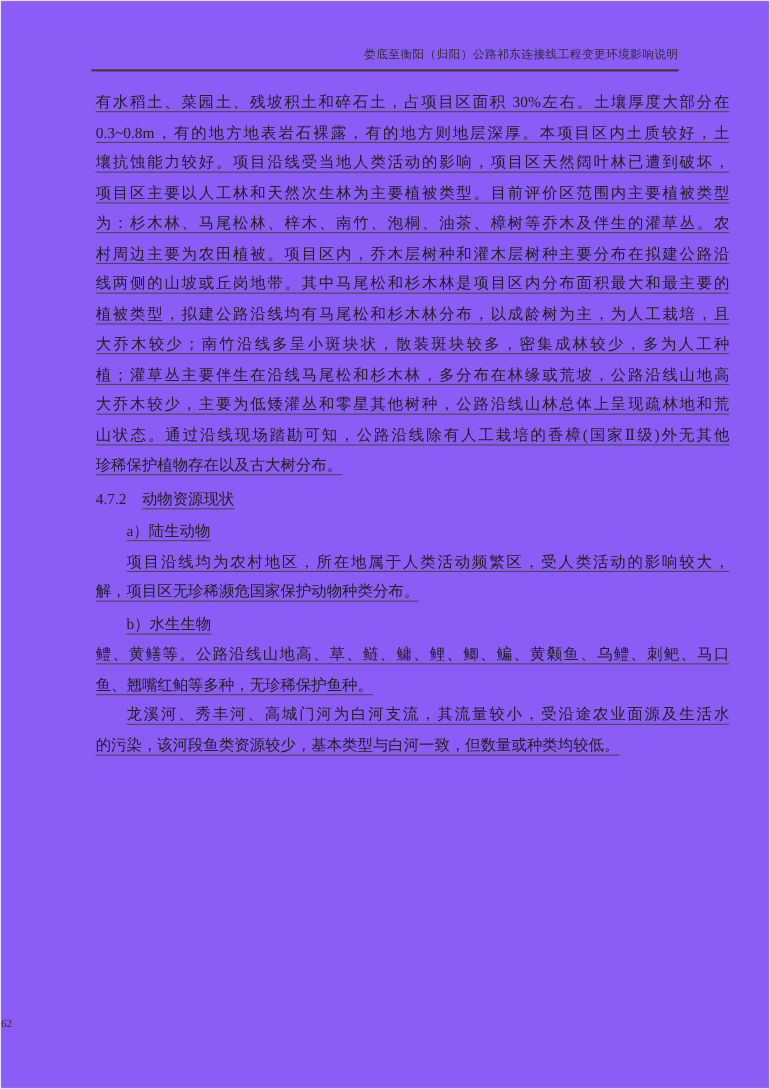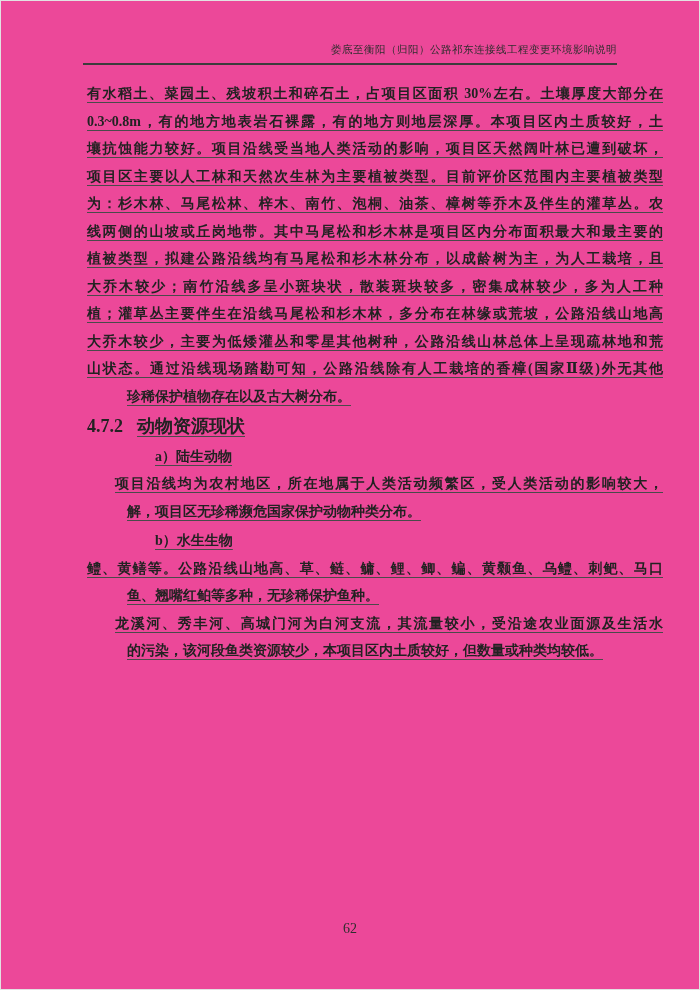--- a/index.html
+++ b/index.html
@@ -5,21 +5,21 @@
   html, body {
     margin: 0;
     padding: 0;
     background: #ffffff;
   }
   .page {
     position: relative;
     width: 700px;
     height: 990px;
     box-sizing: border-box;
-    background: #ec4899;
+    background: #8b5cf6;
     border: 1px solid #e2e2e2;
     font-family: "Liberation Serif", "DejaVu Serif", serif;
     color: #222222;
     overflow: hidden;
   }
   .header {
     padding: 42px 82px 0 82px;
   }
   .header-text {
     text-align: right;
@@ -28,44 +28,42 @@
     color: #2e2e2e;
     padding-bottom: 6px;
     white-space: nowrap;
   }
   .header-rule {
     border-bottom: 2px solid #3c3c3c;
     height: 0;
   }
   .content {
     padding: 15px 36px 0 86px;
-    font-weight: bold;
   }
   .line {
     font-size: 14px;
     line-height: 27.5px;
     text-align: justify;
     text-align-last: justify;
     text-justify: inter-character;
     text-decoration: underline;
     text-decoration-color: #4a4a4a;
     text-decoration-thickness: 1px;
     text-underline-offset: 4px;
     white-space: nowrap;
   }
   .line.end {
     text-align-last: left;
     white-space: normal;
-    margin-left: 40px;
   }
   .line.indent {
     text-indent: 2em;
   }
   .heading {
-    font-size: 18px;
+    font-size: 14px;
     line-height: 27.5px;
     margin: 3px 0 2px 0;
     text-decoration: none;
     white-space: nowrap;
   }
   .heading .h-num {
     text-decoration: none;
     margin-right: 14px;
   }
   .heading .h-title {
@@ -75,42 +73,42 @@
     text-underline-offset: 4px;
   }
   .sub {
     margin-top: 2px;
   }
   .footer {
     position: absolute;
     left: 0;
     right: 0;
     bottom: 52px;
-    text-align: center;
-    font-size: 14px;
+    font-size: 10px;
     color: #2e2e2e;
   }
 </style>
 </head>
 <body>
 
 <div class="page">
 
   <div class="header">
     <div class="header-text">娄底至衡阳（归阳）公路祁东连接线工程变更环境影响说明</div>
     <div class="header-rule"></div>
   </div>
 
   <div class="content">
 
     <div class="line">有水稻土、菜园土、残坡积土和碎石土，占项目区面积 30%左右。土壤厚度大部分在</div>
     <div class="line">0.3~0.8m，有的地方地表岩石裸露，有的地方则地层深厚。本项目区内土质较好，土</div>
     <div class="line">壤抗蚀能力较好。项目沿线受当地人类活动的影响，项目区天然阔叶林已遭到破坏，</div>
     <div class="line">项目区主要以人工林和天然次生林为主要植被类型。目前评价区范围内主要植被类型</div>
     <div class="line">为：杉木林、马尾松林、梓木、南竹、泡桐、油茶、樟树等乔木及伴生的灌草丛。农</div>
+    <div class="line">村周边主要为农田植被。项目区内，乔木层树种和灌木层树种主要分布在拟建公路沿</div>
     <div class="line">线两侧的山坡或丘岗地带。其中马尾松和杉木林是项目区内分布面积最大和最主要的</div>
     <div class="line">植被类型，拟建公路沿线均有马尾松和杉木林分布，以成龄树为主，为人工栽培，且</div>
     <div class="line">大乔木较少；南竹沿线多呈小斑块状，散装斑块较多，密集成林较少，多为人工种</div>
     <div class="line">植；灌草丛主要伴生在沿线马尾松和杉木林，多分布在林缘或荒坡，公路沿线山地高</div>
     <div class="line">大乔木较少，主要为低矮灌丛和零星其他树种，公路沿线山林总体上呈现疏林地和荒</div>
     <div class="line">山状态。通过沿线现场踏勘可知，公路沿线除有人工栽培的香樟(国家Ⅱ级)外无其他</div>
     <div class="line end">珍稀保护植物存在以及古大树分布。</div>
 
     <div class="heading">
       <span class="h-num">4.7.2</span><span class="h-title">动物资源现状</span>
@@ -120,21 +118,21 @@
 
     <div class="line indent">项目沿线均为农村地区，所在地属于人类活动频繁区，受人类活动的影响较大，</div>
     <div class="line end">解，项目区无珍稀濒危国家保护动物种类分布。</div>
 
     <div class="line end indent sub">b）水生生物</div>
 
     <div class="line">鳢、黄鳝等。公路沿线山地高、草、鲢、鳙、鲤、鲫、鳊、黄颡鱼、乌鳢、刺鲃、马口</div>
     <div class="line end">鱼、翘嘴红鲌等多种，无珍稀保护鱼种。</div>
 
     <div class="line indent">龙溪河、秀丰河、高城门河为白河支流，其流量较小，受沿途农业面源及生活水</div>
-    <div class="line end">的污染，该河段鱼类资源较少，本项目区内土质较好，但数量或种类均较低。</div>
+    <div class="line end">的污染，该河段鱼类资源较少，基本类型与白河一致，但数量或种类均较低。</div>
 
   </div>
 
   <div class="footer">
     <span>62</span>
   </div>
 
 </div>
 
 </body></html>

